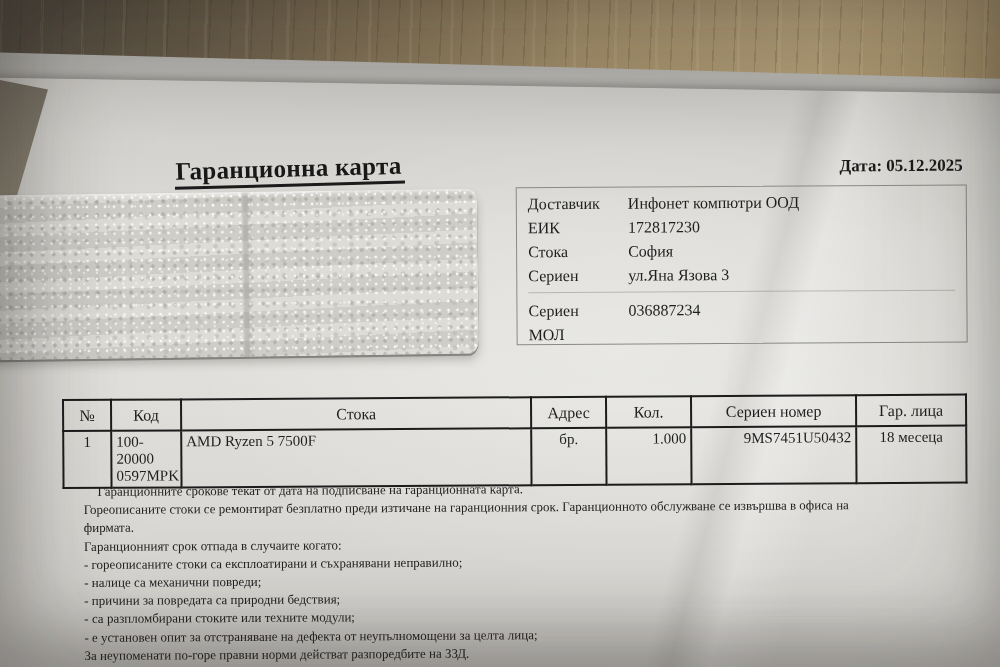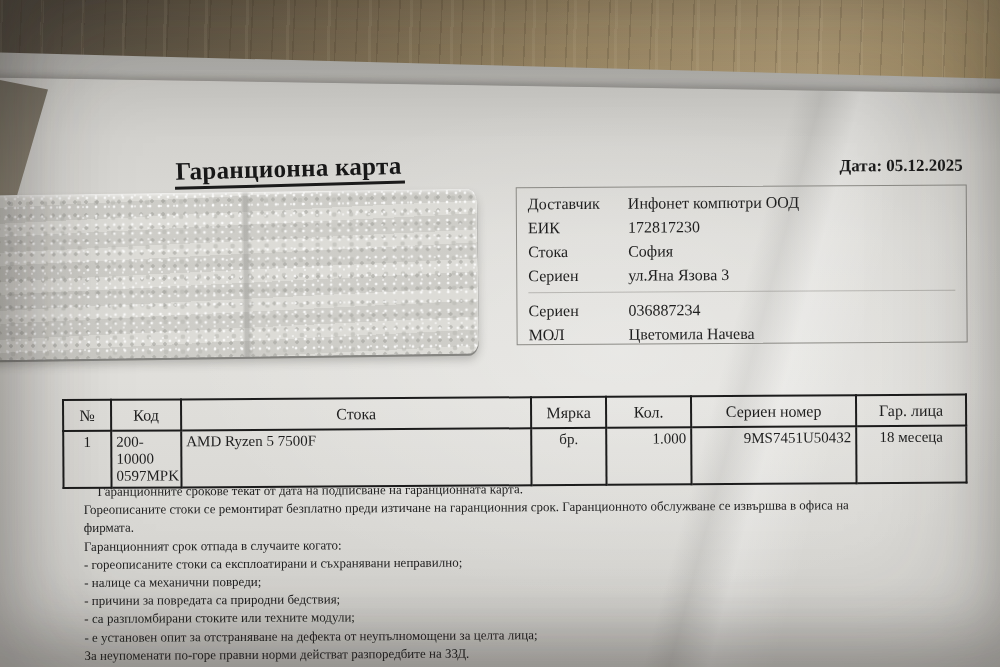--- a/index.html
+++ b/index.html
@@ -123,49 +123,48 @@
         <span class="sup-label">Сериен</span>
         <span class="sup-value">ул.Яна Язова 3</span>
       </div>
       <div class="sup-divider"></div>
       <div class="sup-row">
         <span class="sup-label">Сериен</span>
         <span class="sup-value">036887234</span>
       </div>
       <div class="sup-row">
         <span class="sup-label">МОЛ</span>
-        <span class="sup-value">Цветомила Начева</span>
       </div>
     </div>
 
     <table class="items">
       <colgroup>
         <col style="width:48px">
           <col style="width:70px">
           <col style="width:350px">
         <col style="width:75px">
           <col style="width:85px">
           <col style="width:165px">
         <col style="width:110px">
       </colgroup>
       <thead>
         <tr>
           <th>№</th>
           <th>Код</th>
           <th>Стока</th>
-          <th>Мярка</th>
+          <th>Адрес</th>
           <th>Кол.</th>
           <th>Сериен номер</th>
           <th>Гар. лица</th>
         </tr>
       </thead>
       <tbody>
         <tr>
           <td class="c-center">1</td>
-          <td>200-10000 0597MPK</td>
+          <td>100-20000 0597MPK</td>
           <td class="cell-item">AMD Ryzen 5 7500F</td>
           <td class="c-center">бр.</td>
           <td class="c-right cell-qty">1.000</td>
           <td class="c-right cell-serial">9MS7451U50432</td>
           <td class="c-center">18 месеца</td>
         </tr>
       </tbody>
     </table>
 
     <div class="terms">

